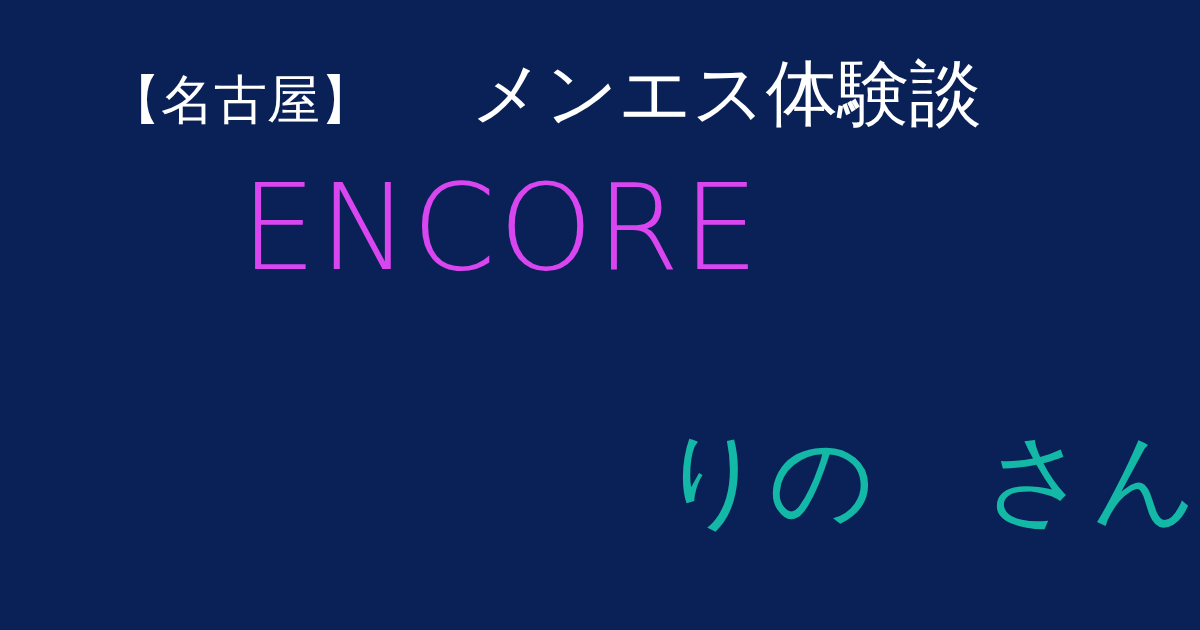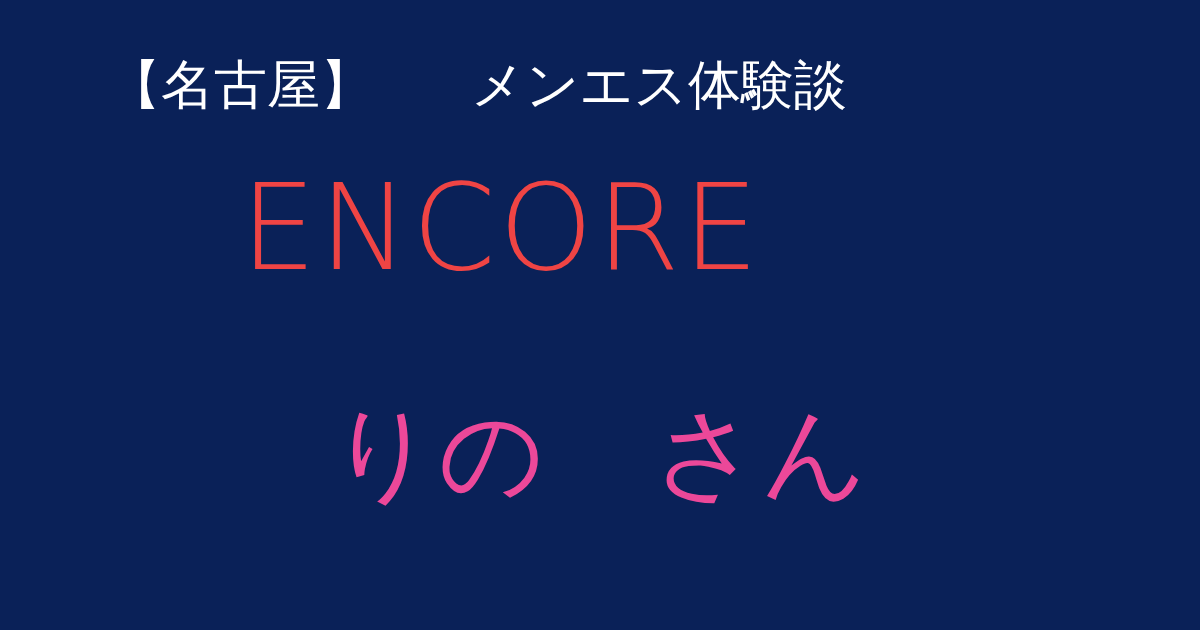--- a/index.html
+++ b/index.html
@@ -41,22 +41,22 @@
     font-weight: 400;
     line-height: 1;
     color: #ffffff;
     letter-spacing: 0px;
   }
   .eyebrow-gap {
     display: inline-block;
     width: 98px;
   }
   .eyebrow-category {
-    font-family: Liberation Sans, sans-serif;
-    font-size: 53px;
+    font-family: Liberation Serif, serif;
+    font-size: 72px;
     font-weight: 400;
     line-height: 1;
     color: #ffffff;
     letter-spacing: 0px;
   }
 
   
   .stack {
     position: absolute;
     left: 0;
@@ -69,47 +69,48 @@
   .brand-title {
     position: absolute;
     left: 0;
     width: 1002px;
     top: 168px;
     font-family: "DejaVu Sans", "Liberation Sans", sans-serif;
     font-size: 120px;
     font-weight: 300;
     line-height: 1;
     letter-spacing: 3px;
-    color: #ef4444;
+    color: #d946ef;
   }
 
   .brand-reading {
     position: absolute;
     left: 0;
     width: 1200px;
     top: 302px;
     font-family: "DejaVu Sans", "Liberation Sans", sans-serif;
     font-size: 54px;
     font-weight: 400;
     line-height: 1.15;
     letter-spacing: 0px;
     color: #ffffff;
   }
 
   .person-name {
     position: absolute;
     left: 0;
     width: 1200px;
-    top: 396px;
+    top: 422px;
     font-family: "DejaVu Sans", "Liberation Sans", sans-serif;
     font-size: 104px;
     font-weight: 400;
     line-height: 1.1;
     letter-spacing: 2px;
-    color: #ec4899;
+    color: #14b8a6;
+    text-align: right;
   }
 </style>
 </head>
 <body style="background: rgb(10, 33, 88);">
 
 <div class="card" style="background: rgb(10, 33, 88); color: rgb(255, 255, 255);">
 
   <div class="eyebrow">
     <span class="eyebrow-region">【名古屋】</span>
     <span class="eyebrow-gap"></span>

